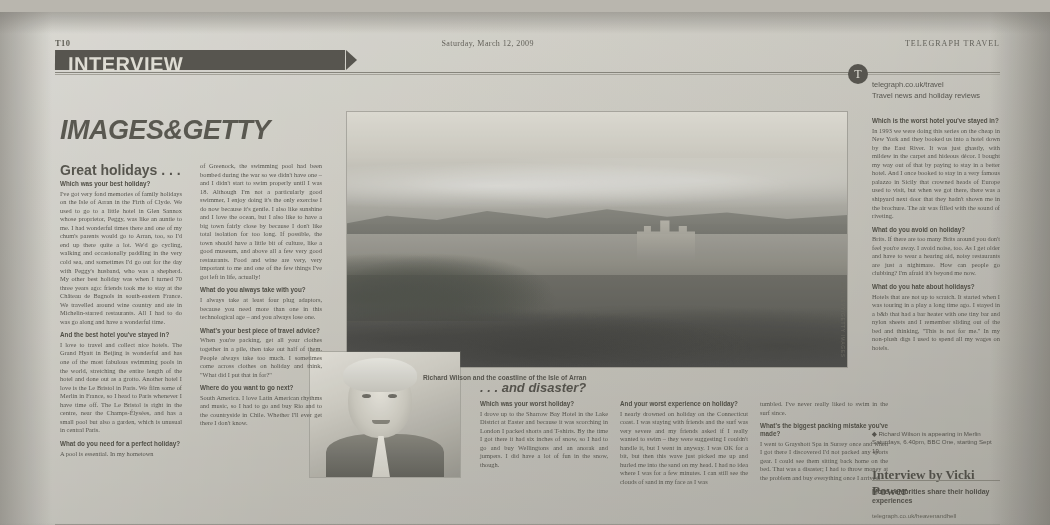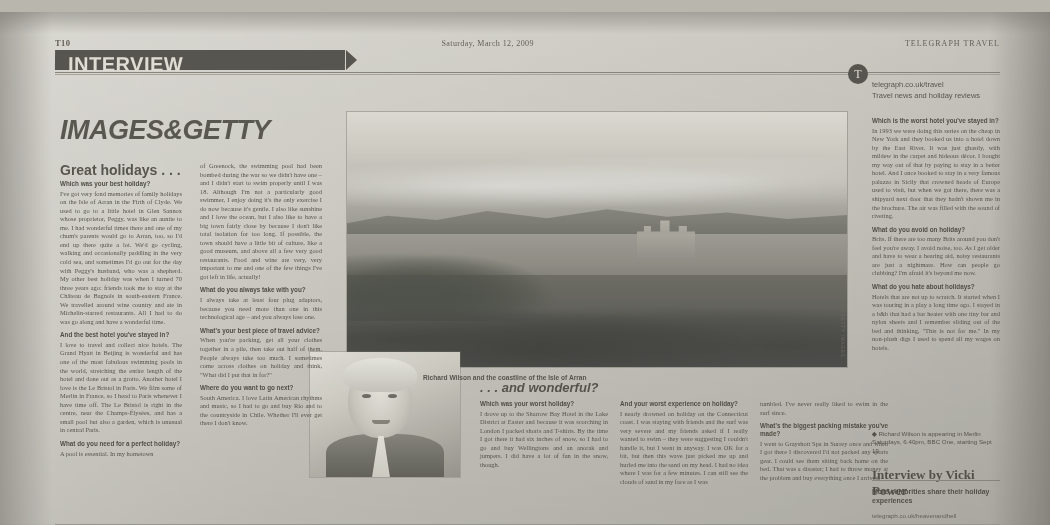--- a/index.html
+++ b/index.html
@@ -299,21 +299,21 @@
     <div class="p-head"></div>
     <div class="p-hair"></div>
     <div class="p-eye-l"></div>
     <div class="p-eye-r"></div>
     <div class="p-mouth"></div>
     <div class="p-shirt"></div>
   </div>
 
   <div class="caption">Richard Wilson and the coastline of the Isle of Arran</div>
 
-  <div class="disasters-head">. . . and wonderful?</div>
+  <div class="disasters-head">. . . and disaster?</div>
 
   <div class="col" id="col1">
       <div class="sub">Which was your best holiday?</div>
       <p>I've got very fond memories of family holidays on the Isle of Arran in the Firth of Clyde. We used to go to a little hotel in Glen Sannox whose proprietor, Peggy, was like an auntie to me. I had wonderful times there and one of my chum's parents would go to Arran, too, so I'd end up there quite a lot. We'd go cycling, walking and occasionally paddling in the very cold sea, and sometimes I'd go out for the day with Peggy's husband, who was a shepherd. My other best holiday was when I turned 70 three years ago: friends took me to stay at the Château de Bagnols in south-eastern France. We travelled around wine country and ate in Michelin-starred restaurants. All I had to do was go along and have a wonderful time.</p>
       <div class="sub spaced">And the best hotel you've stayed in?</div>
       <p>I love to travel and collect nice hotels. The Grand Hyatt in Beijing is wonderful and has one of the most fabulous swimming pools in the world, stretching the entire length of the hotel and done out as a grotto. Another hotel I love is the Le Bristol in Paris. We film some of Merlin in France, so I head to Paris whenever I have time off. The Le Bristol is right in the centre, near the Champs-Élysées, and has a small pool but also a garden, which is unusual in central Paris.</p>
       <div class="sub spaced">What do you need for a perfect holiday?</div>
       <p>A pool is essential. In my hometown</p>
     </div>
   <div class="col" id="col2">

